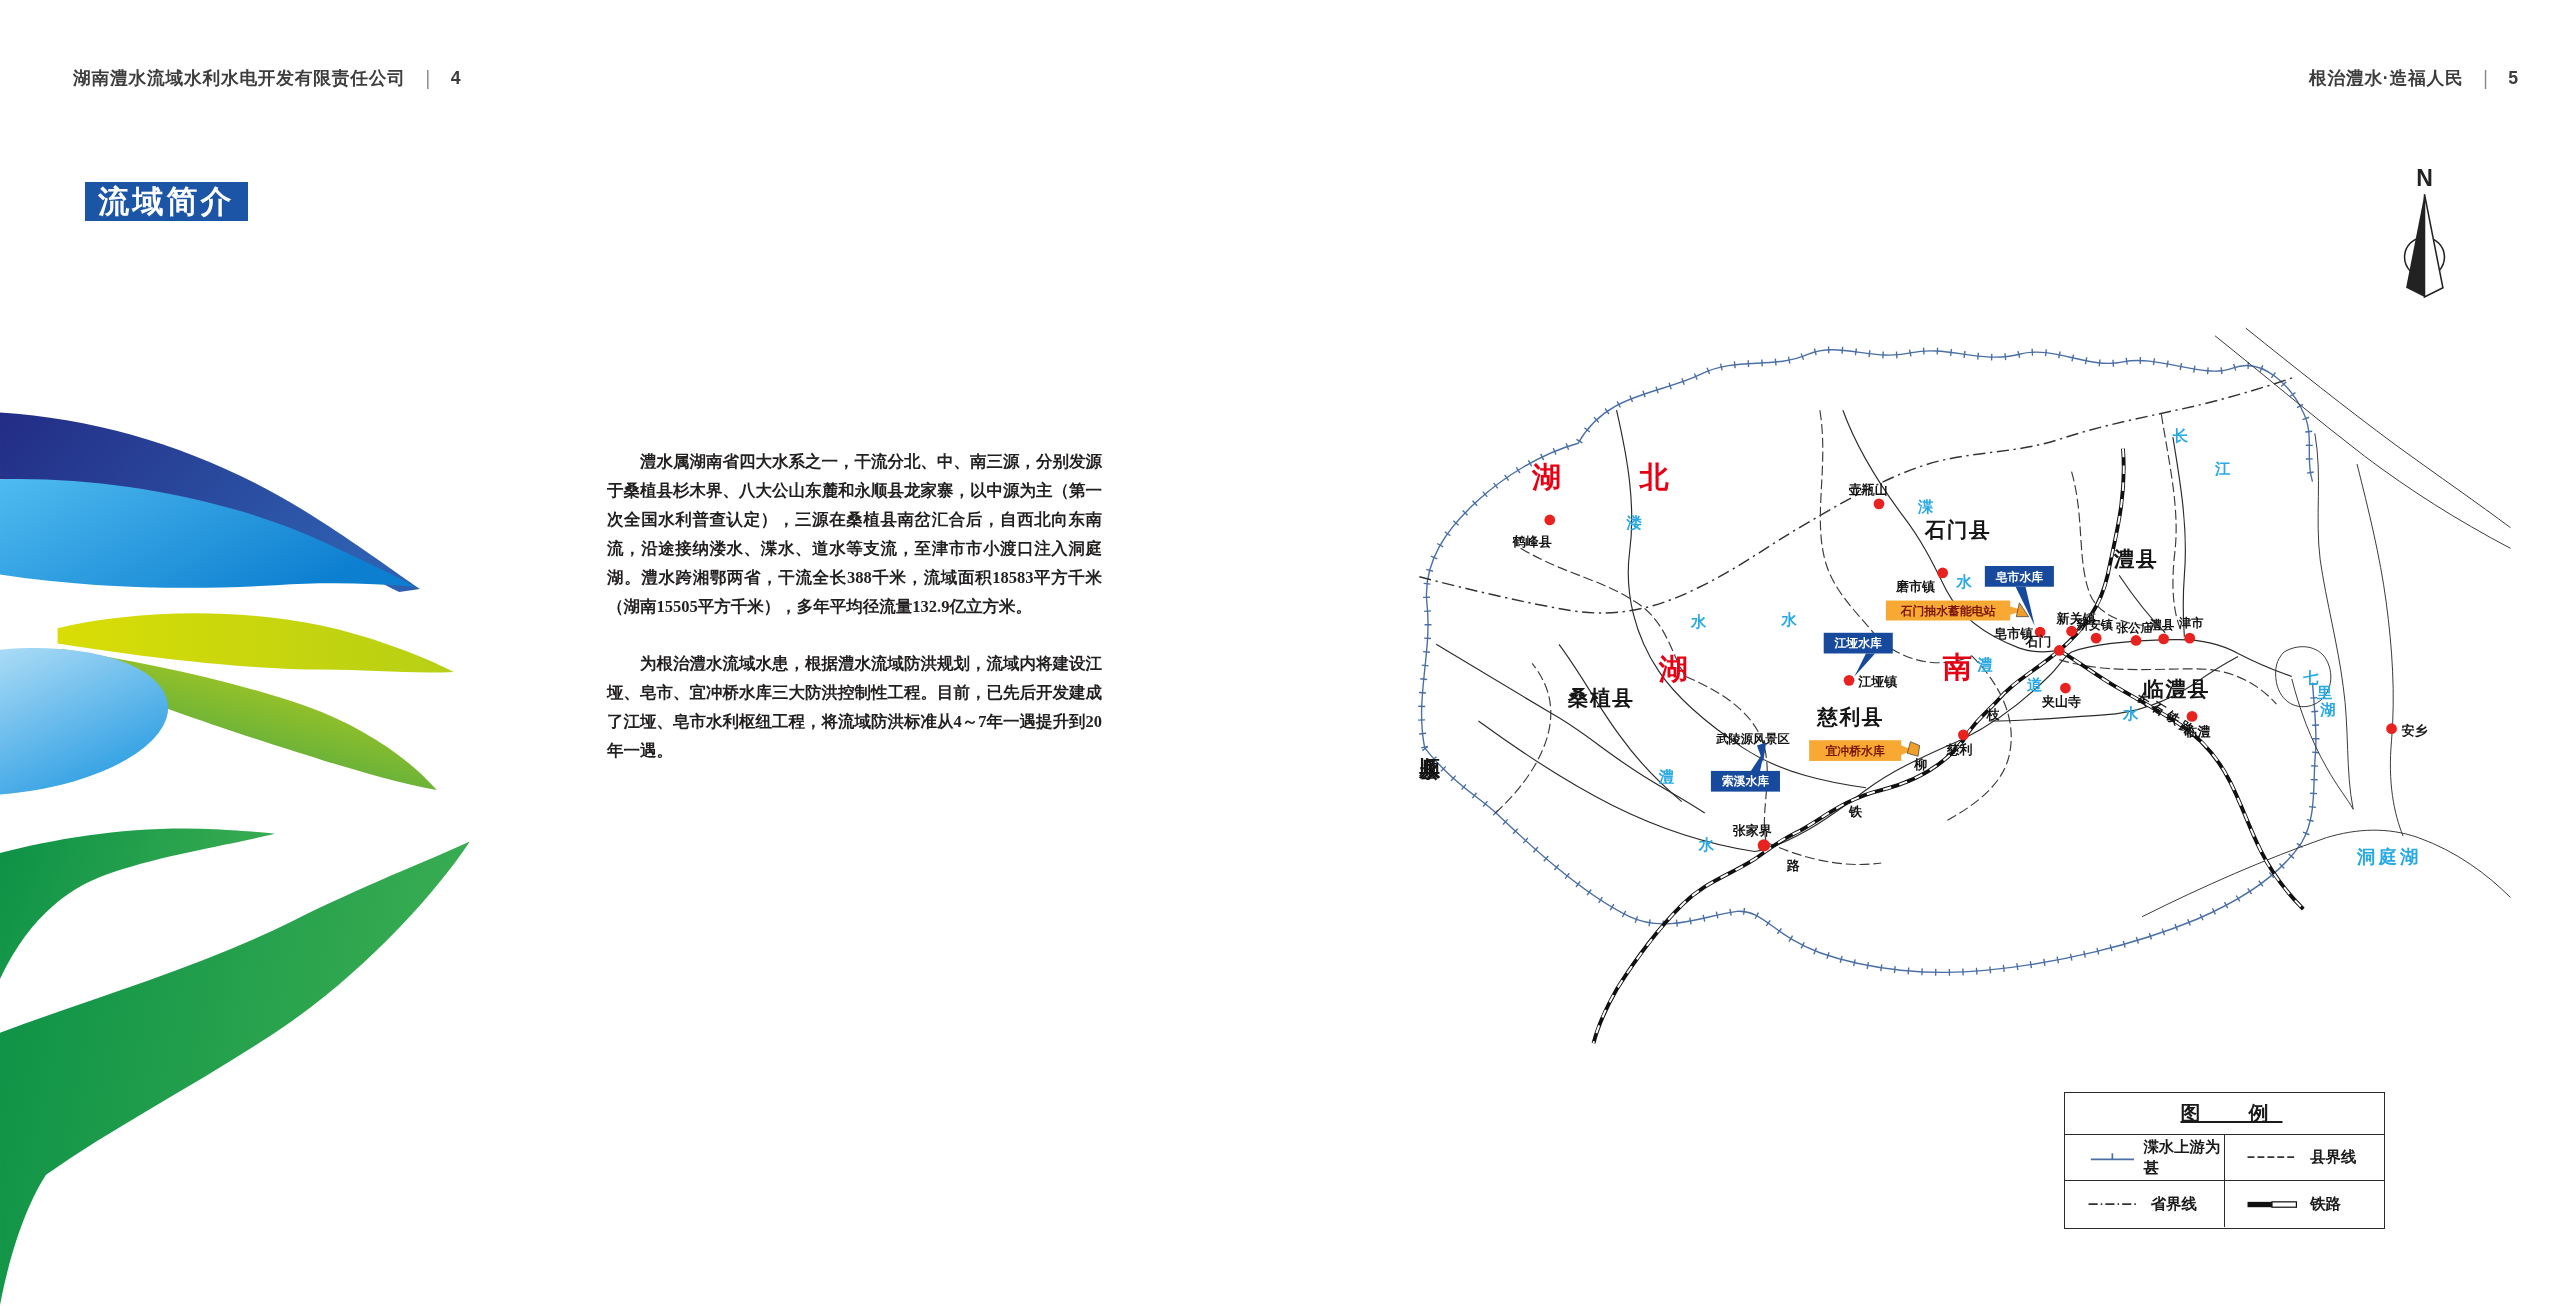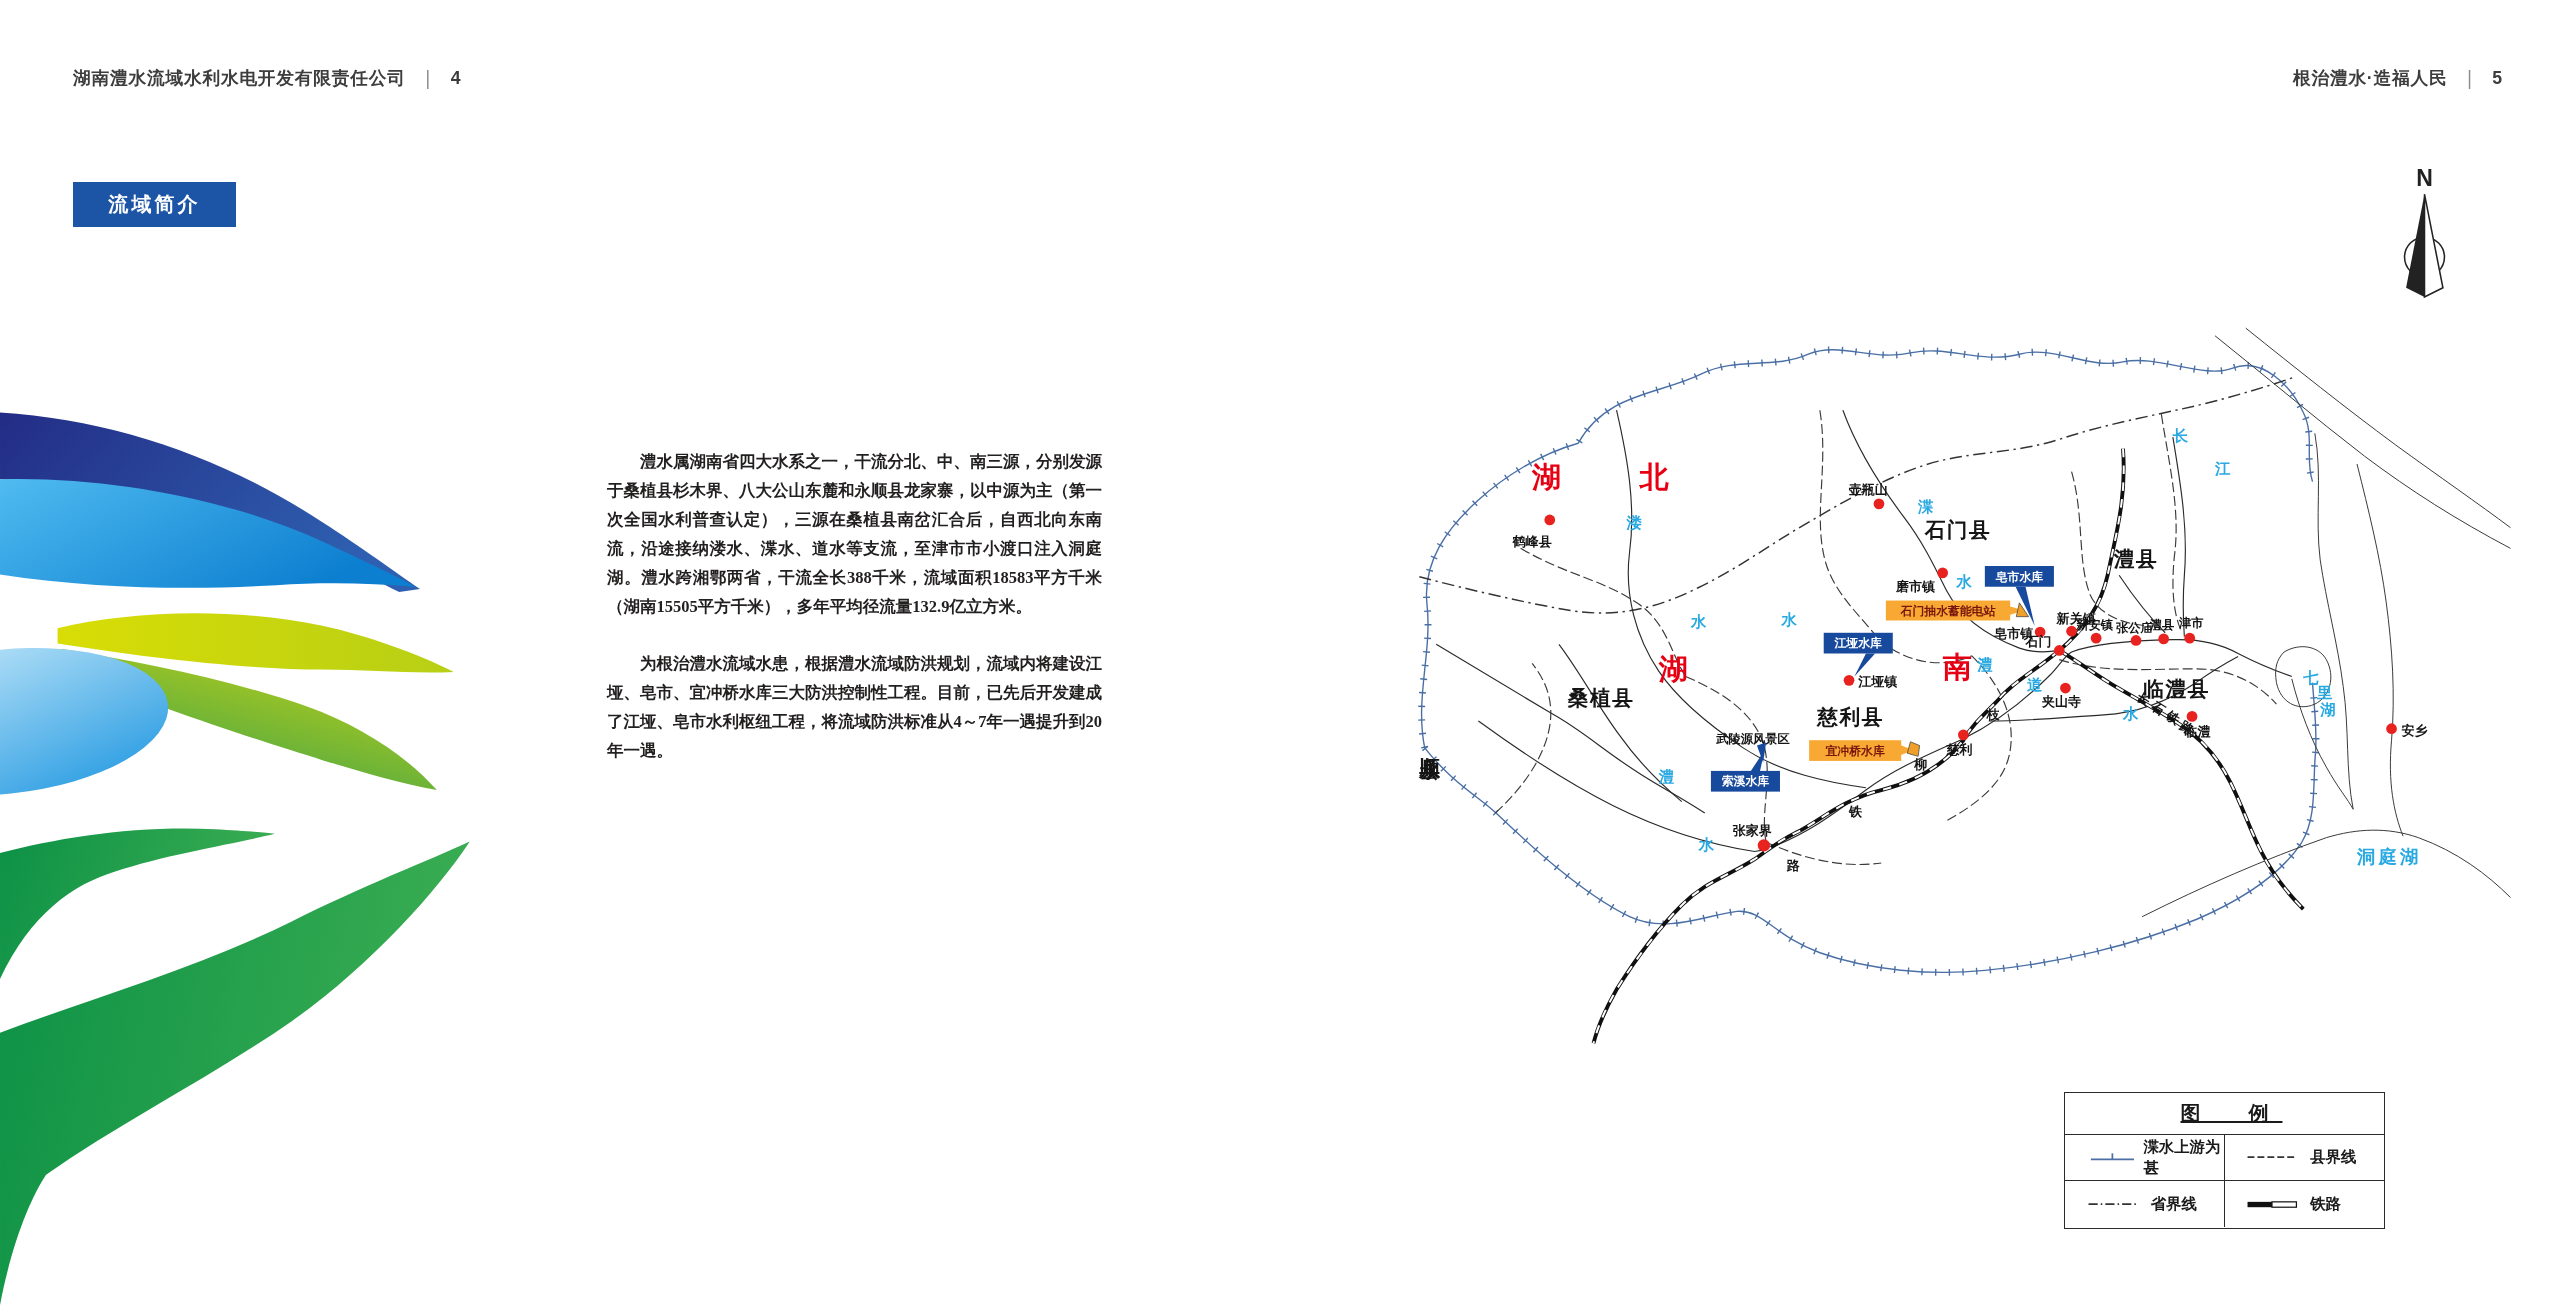--- a/index.html
+++ b/index.html
@@ -2,24 +2,24 @@
 <html style="font-size:12.3px"><head>
 <meta charset="utf-8">
 <style>
   html,body{margin:0;padding:0;background:#888;}
   .spread{position:relative;width:2576px;height:1306px;background:#ffffff;overflow:hidden;
           font-family:"Liberation Sans","DejaVu Sans",sans-serif;}
   
   .hdr{position:absolute;top:66px;font-size:17.7px;font-weight:bold;color:#3d3d3d;letter-spacing:0.8px;white-space:nowrap;}
   .hdr .sep{display:inline-block;margin:0 14px;color:#8a8a8a;font-weight:normal;transform:scaleY(1.1);}
   .hdr-left{left:73px;}
-  .hdr-right{right:73px;}
-  
-  .section-title{position:absolute;left:73px;top:182px;width:163px;height:45px;background:#1c55a5;
-    color:#fff;font-size:20px;font-weight:bold;letter-spacing:3.1px;display:flex;align-items:center;justify-content:center;}
+  .hdr-right{right:57px;}
+  
+  .section-title{position:absolute;left:85px;top:182px;width:163px;height:39px;background:#1c55a5;
+    color:#fff;font-size:31px;font-weight:bold;letter-spacing:3.1px;display:flex;align-items:center;justify-content:center;}
   
   .bodytext{position:absolute;left:607px;top:423px;width:495px;
     font-family:"Liberation Serif","DejaVu Serif",serif;font-weight:bold;color:#221f1f;
     font-size:16.5px;line-height:29px;text-align:justify;margin-top:24px;}
   .bodytext p{margin:0 0 28px 0;text-indent:2em;}
   
   .logo{position:absolute;left:0;top:384px;width:476px;height:922px;}
   
   .map-title{position:absolute;left:1589px;top:183px;width:768px;text-align:center;
     font-size:35px;font-weight:bold;color:#1b4e9c;letter-spacing:2.3px;white-space:nowrap;}

